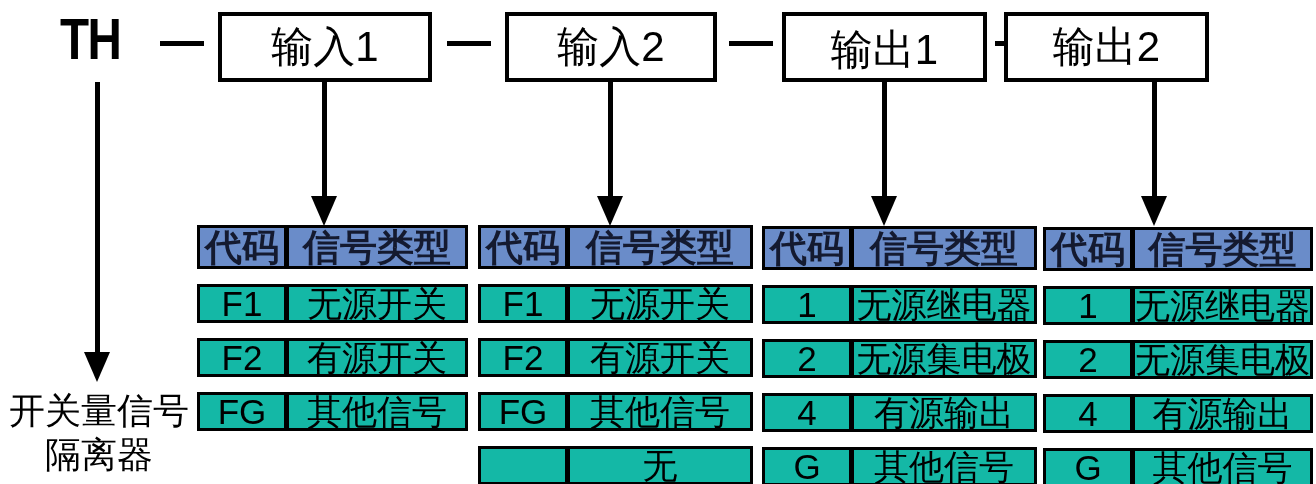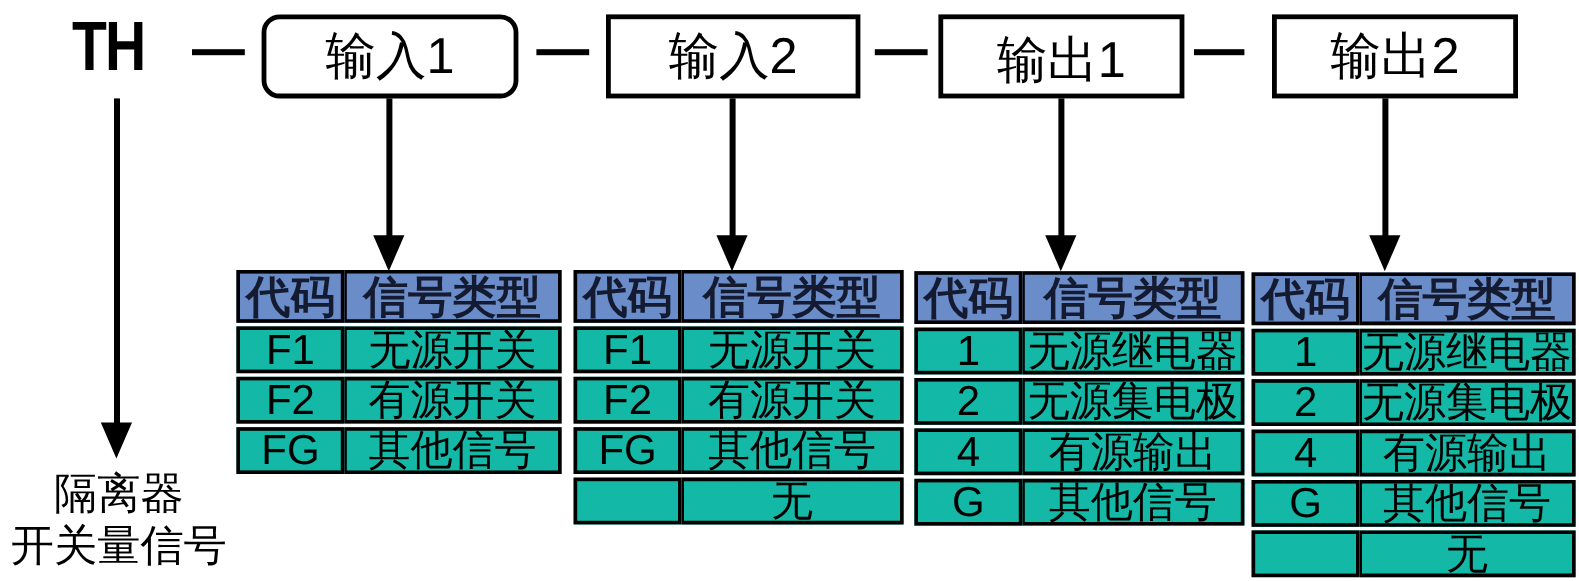--- a/index.html
+++ b/index.html
@@ -16,35 +16,35 @@
   .dash{position:absolute;height:5px;background:#000;top:41px;}
   .d1{left:160px;width:44px;}
   .d2{left:447px;width:44px;}
   .d3{left:729px;width:44px;}
   .d4{left:995px;width:42px;}
   
   .nbox{
     position:absolute;top:12px;height:70px;border:4px solid #000;box-sizing:border-box;
     display:flex;align-items:center;justify-content:center;font-size:42px;background:#fff;
   }
-  .b1{left:218px;width:214px;border-radius:15px;}
+  .b1{left:218px;width:214px;}
   .b2{left:505px;width:212px;}
   .b3{left:782px;width:205px;align-items:flex-end;}
-  .b4{left:1060px;width:205px;}
+  .b4{left:1004px;width:205px;}
   
   .vline{position:absolute;width:5px;background:#000;}
   .ahead{position:absolute;width:0;height:0;border-left:13px solid transparent;
          border-right:13px solid transparent;border-top:30px solid #000;}
   .v0{left:95px;top:82px;height:272px;}   .h0{left:84px;top:352px;}
   .v1{left:322px;top:82px;height:116px;}  .h1{left:311px;top:196px;}
   .v2{left:608px;top:82px;height:116px;}  .h2{left:597px;top:196px;}
   .v3{left:882px;top:82px;height:116px;}  .h3{left:871px;top:196px;}
   .v4{left:1152px;top:82px;height:116px;} .h4{left:1141px;top:196px;}
   
-  .ntable{position:absolute;display:flex;flex-direction:column;gap:3px;box-sizing:border-box;}
+  .ntable{position:absolute;display:flex;flex-direction:column;gap:15px;box-sizing:border-box;}
   .t1{left:197px;top:225px;width:271px;}
   .t2{left:478px;top:225px;width:275px;}
   .t3{left:762px;top:226px;width:275px;}
   .t4{left:1043px;top:227px;width:270px;}
   .trow{display:flex;}
   .cell{
     box-sizing:border-box;border:3px solid #000;display:flex;align-items:center;
     justify-content:center;background:#14b8a6;font-size:35px;height:39px;line-height:1;
     white-space:nowrap;overflow:hidden;
   }
@@ -178,17 +178,17 @@
         <div class="cell c1">G</div>
         <div class="cell c2">其他信号</div>
       </div>
       <div class="trow">
         <div class="cell c1"></div>
         <div class="cell c2">无</div>
       </div>
     </div>
 
   <div class="desc">
+    <span>开关量信号</span>
     <span>隔离器</span>
-    <span>开关量信号</span>
   </div>
 
 </div>
 
 </body></html>

